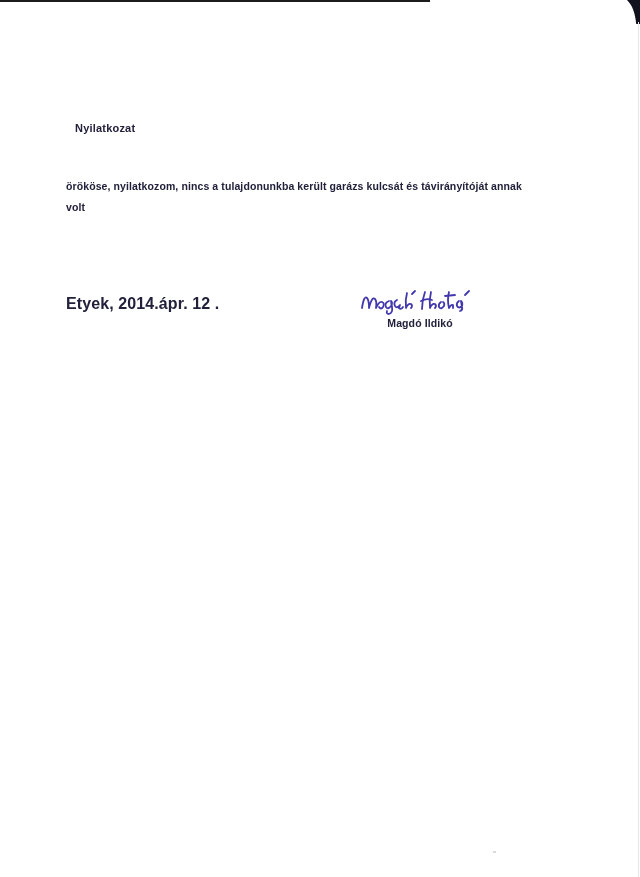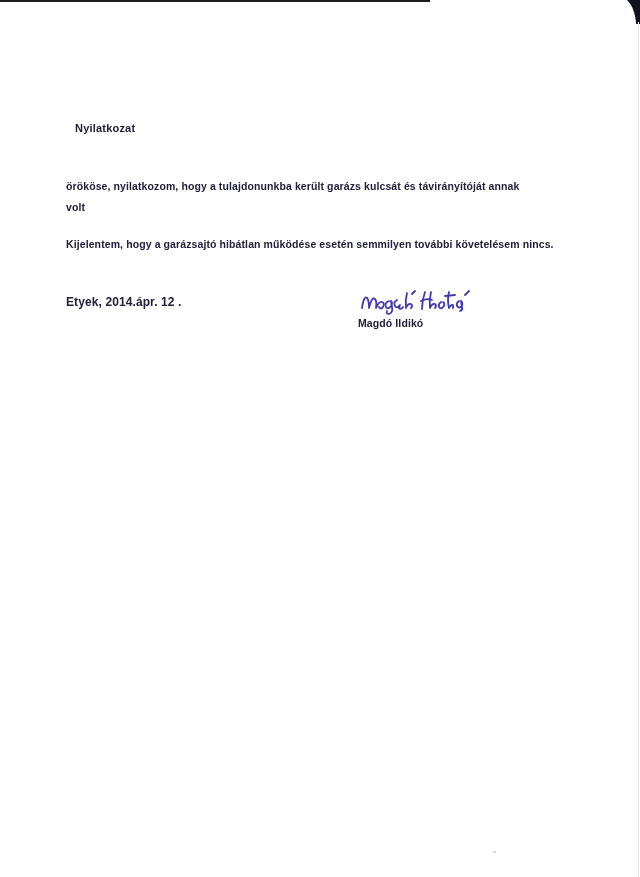--- a/index.html
+++ b/index.html
@@ -54,29 +54,29 @@
   }
   .paragraph-2 {
     left: 66px; top: 238px;
     width: 500px;
     font-size: 10.5px;
     font-weight: 600;
     letter-spacing: 0.1px;
   }
   .date-line {
     left: 66px; top: 295px;
-    font-size: 12px;
+    font-size: 16px;
     font-weight: 600;
     letter-spacing: 0.1px;
   }
   .signature-block {
     position: absolute;
     left: 358px; top: 286px;
     width: 124px;
-    text-align: left;
+    text-align: center;
   }
   .signature-ink {
     display: block;
     width: 122px; height: 30px;
   }
   .signature-printed-name {
     margin-top: 1px;
     font-size: 10.5px;
     font-weight: 700;
     color: #22203a;
@@ -91,24 +91,23 @@
   <div class="scan-top-line"></div>
   <svg class="corner-curl" viewBox="0 0 18 24">
     <path d="M18 0 L5 0 C10.5 5.5 13.2 13 14.2 24 L18 24 Z" fill="#12121e"></path>
   </svg>
   <div class="right-edge-shadow"></div>
   <div class="dust-speck"></div>
 
   <div class="doc-text doc-title">Nyilatkozat</div>
 
   <div class="doc-text paragraph-1">
-    <div>örököse, nyilatkozom, hogy a  tulajdonunkba került garázs kulcsát és távirányítóját annak volt</div>
+    <div>örököse, nyilatkozom, nincs a  tulajdonunkba került garázs kulcsát és távirányítóját annak volt</div>
   </div>
 
-  <div class="doc-text paragraph-2">Kijelentem, hogy a garázsajtó hibátlan működése esetén semmilyen további követelésem nincs.</div>
 
   <div class="doc-text date-line">Etyek, 2014.ápr. 12 .</div>
 
   <div class="signature-block">
     <svg class="signature-ink" viewBox="0 0 120 30">
       <g fill="none" stroke-width="1.8" stroke-linecap="round" stroke-linejoin="round" stroke="#4238ae">
         <path d="M3 22 Q5 9 8 12 Q10 14 10 22 Q13 10 16 13 Q18 15 17 22 Q20 15 23 16 Q26 17 24 21 Q22 24 20 21"></path>
         <path d="M30 15 Q25 17 27 21 Q29 24 32 20 Q34 17 32 15 L33 21 Q34 27 30 28 Q27 28 28 25"></path>
         <path d="M38 14 Q34 16 36 20 Q38 23 41 19 L40 22 Q42 24 44 21"></path>
         <path d="M48 7 Q46 14 47 22 Q49 17 52 18 Q54 20 52 22"></path>

